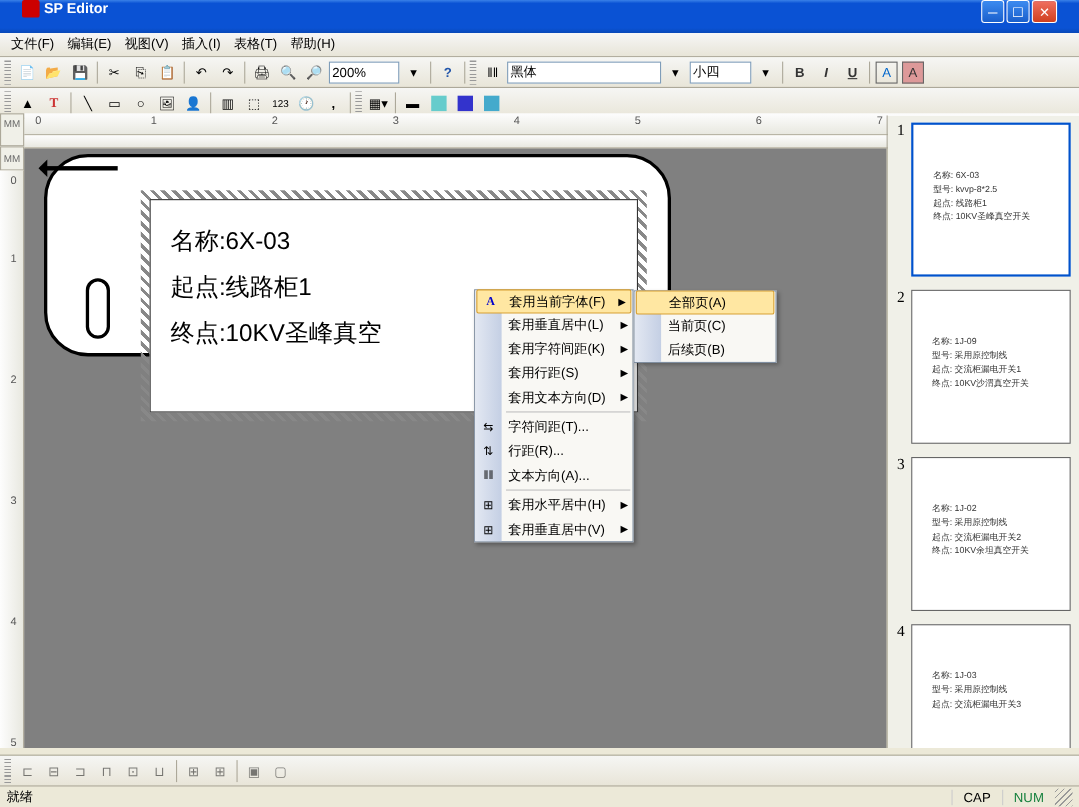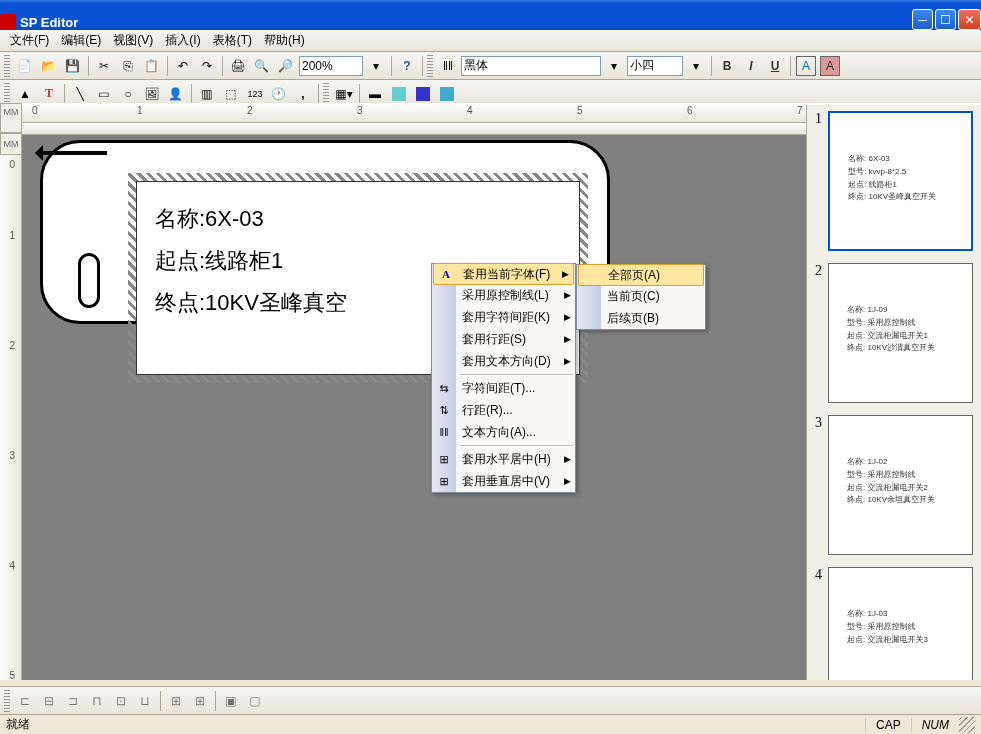--- a/index.html
+++ b/index.html
@@ -1,19 +1,19 @@
 <!DOCTYPE html>
 <html><head>
 <meta charset="utf-8">
 <style>
 * { margin: 0; padding: 0; box-sizing: border-box; font-family: "SimSun", "Microsoft YaHei", sans-serif; }
 body { width: 981px; height: 734px; overflow: hidden; background: #ece9d8; }
 
 
-.titlebar { height: 30px; background: linear-gradient(to bottom, #3a81e8 0%, #0a52d4 10%, #0a52d4 85%, #0848b8 100%); display: flex; align-items: flex-end; padding: 0 0; color: #fff; }
+.titlebar { height: 30px; background: linear-gradient(to bottom, #3a81e8 0%, #0a52d4 10%, #0a52d4 85%, #0848b8 100%); display: flex; align-items: flex-start; padding: 0 20px; color: #fff; }
 .titlebar-icon { width: 16px; height: 16px; background: #c00; margin-right: 4px; border-radius: 2px; }
 .titlebar-text { flex: 1; font-size: 13px; font-weight: bold; }
 .window-btns { display: flex; gap: 2px; }
 .win-btn { width: 21px; height: 21px; border: 1px solid #fff; border-radius: 3px; display: flex; align-items: center; justify-content: center; font-size: 12px; color: #fff; cursor: pointer; }
 .win-min, .win-max { background: linear-gradient(#3c8bf0, #1a5fcc); }
 .win-close { background: linear-gradient(#f07060, #d04020); width: 23px; }
 
 
 .menubar { height: 22px; background: linear-gradient(#f6f6f6, #e8e5d8); border-bottom: 1px solid #aca899; display: flex; align-items: center; padding: 0 4px; font-size: 12px; }
 .menu-item { padding: 2px 6px; cursor: pointer; }
@@ -68,21 +68,21 @@
 .thumb-box.selected { border: 2px solid #0052cc; }
 
 
 .bottom-toolbar { position: absolute; bottom: 20px; left: 0; right: 0; height: 28px; background: linear-gradient(#f6f6f4, #e8e5d8); border-top: 1px solid #aca899; display: flex; align-items: center; padding: 0 4px; gap: 2px; }
 .bottom-toolbar .tb-btn { opacity: 0.5; }
 
 
 .statusbar { position: absolute; bottom: 0; left: 0; right: 0; height: 20px; background: #ece9d8; border-top: 1px solid #aca899; display: flex; align-items: center; font-size: 12px; padding: 0 6px; justify-content: space-between; }
 .status-text { flex: 1; }
 .status-cell { padding: 0 10px; color: #000000; border-left: 1px solid #ccc; }
-.status-cell.active { color: #000000; font-style: italic; }
+.status-cell.active { color: #15803d; }
 .status-grip { width: 16px; height: 16px; background: repeating-linear-gradient(-45deg, #999 0 1px, transparent 1px 4px); }
 .rmark-num { position: absolute; font-size: 10px; color: #555; bottom: 6px; }
 .rvmark-num { position: absolute; font-size: 10px; color: #555; right: 6px; }
 
 
 .thumb-panel::-webkit-scrollbar { width: 17px; }
 .thumb-panel::-webkit-scrollbar-track { background: #f0ede0; }
 .thumb-panel::-webkit-scrollbar-thumb { background: #c8c4b4; border: 1px solid #999; }
 .thumb-panel::-webkit-scrollbar-button { background: #ece9d8; border: 1px solid #999; height: 17px; }
 </style>
@@ -221,21 +221,21 @@
 </div>
 
 <div class="context-menu">
   <div class="menu-strip"></div>
   <div class="ctx-item hover">
     <span class="ctx-item-icon" style="color:#00c;font-weight:bold;font-family:serif">A</span>
     <span>套用当前字体(F)</span>
     <span class="ctx-arrow">▶</span>
   </div>
   <div class="ctx-item">
-    <span>采用原控制线(L)</span>
+    <span>套用垂直居中(L)</span>
     <span class="ctx-arrow">▶</span>
   </div>
   <div class="ctx-item">
     <span>套用字符间距(K)</span>
     <span class="ctx-arrow">▶</span>
   </div>
   <div class="ctx-item">
     <span>套用行距(S)</span>
     <span class="ctx-arrow">▶</span>
   </div>

